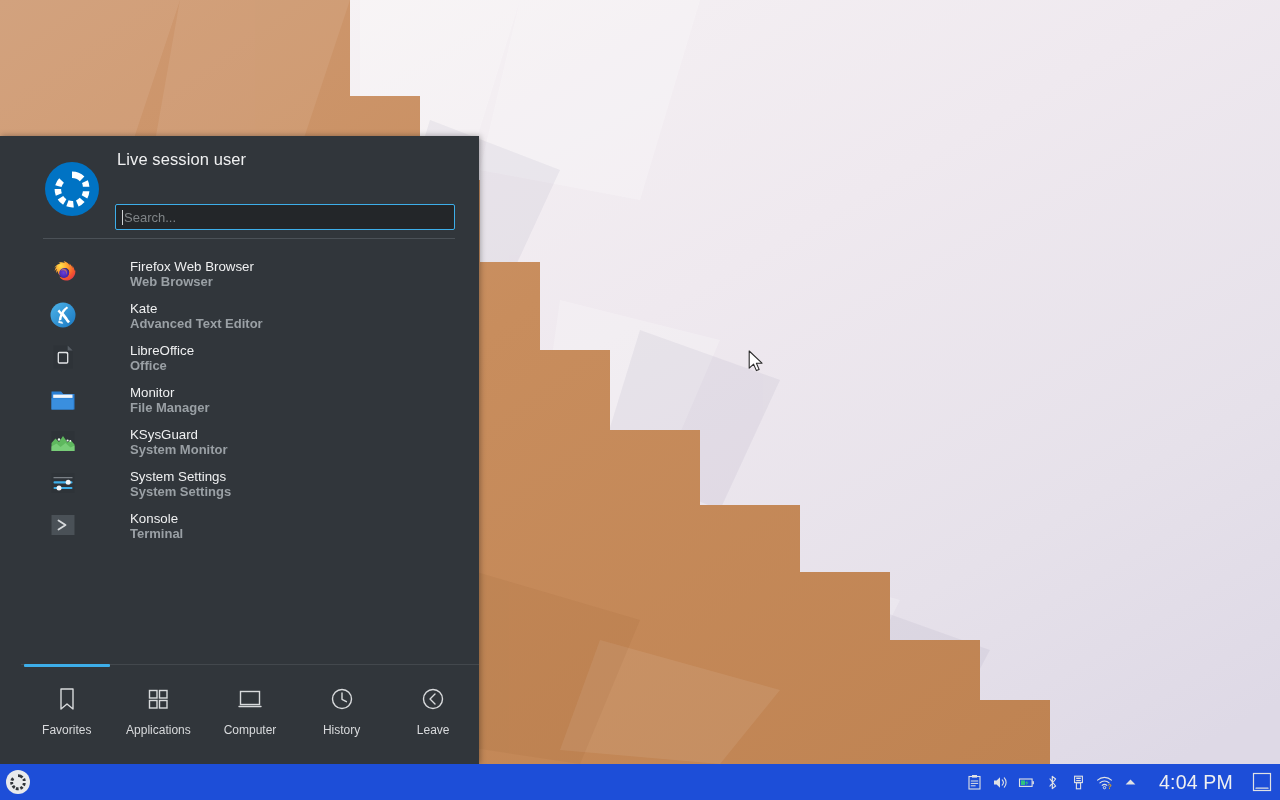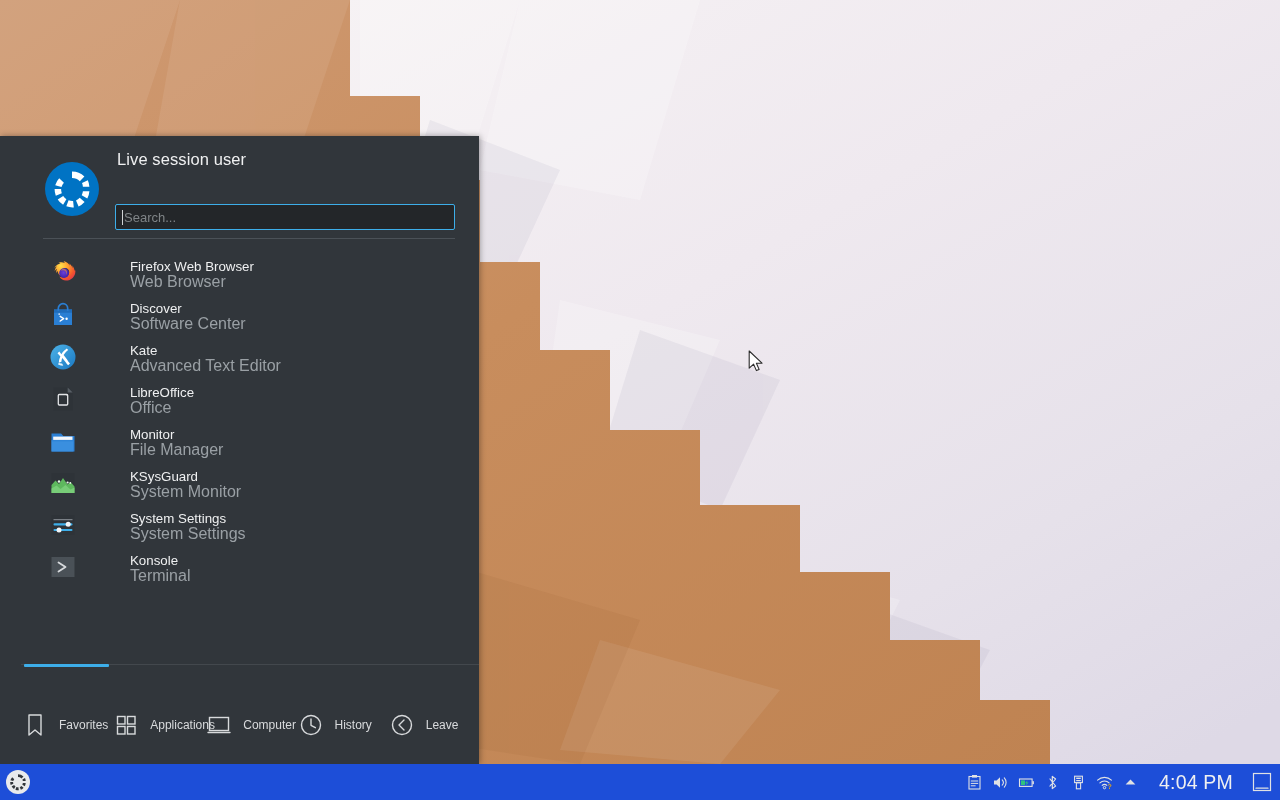--- a/index.html
+++ b/index.html
@@ -50,30 +50,30 @@
   
   .fav-list { flex:1; padding:13px 0 0 0; overflow:hidden; }
   .fav-item {
     display:flex; align-items:center; gap:13px;
     height:42px; padding:0 22px 0 28px; cursor:default;
   }
   .fav-icon { width:28px; height:28px; flex:0 0 28px; position:relative; }
   .fav-icon svg { display:block; width:28px; height:28px; }
   .fav-text { display:flex; flex-direction:column; gap:1px;margin-left:40px; }
   .fav-name { color:#eff0f1; font-size:13.3px; line-height:15px; }
-  .fav-desc { color:#9aa0a5; font-size:16px; line-height:13px; }
+  .fav-desc { color:#9aa0a5; font-size:13px; line-height:13px;font-weight:bold; }
 
   
   .tab-strip {
     height:100px; border-top:1px solid #43484d;
     display:flex; align-items:flex-start; position:relative;
   }
   .tab {
     width:93px; height:99px; padding-top:20px;
-    display:flex; align-items:center; gap:10px;
+    display:flex; flex-direction:column; align-items:center; gap:10px;
     cursor:default; position:relative;
   }
   .tab.active::before {
     content:""; position:absolute; left:3px; right:3px; top:-1px;
     height:3px; background:#3daee9; border-radius:1px;
   }
   .tab-icon { width:28px; height:28px; }
   .tab-icon svg { display:block; width:28px; height:28px; }
   .tab-label { color:#d8dadc; font-size:12px; line-height:14px; }
 
@@ -287,36 +287,20 @@
             <circle cx="15.1" cy="14.1" r="4.9" fill="url(#ffi)"></circle>
             <path d="M14.5 9.8c2 0 3.6 1.6 3.6 3.6 0 1-.4 1.9-1 2.5.2-.4.3-.9.3-1.4 0-1.8-1.5-3.3-3.3-3.3-.8 0-1.5.3-2 .8.5-1.3 1.4-2.2 2.4-2.2z" fill="#ff9f2e" opacity=".55"></path>
           </svg>
         </span>
         <span class="fav-text">
           <span class="fav-name">Firefox Web Browser</span>
           <span class="fav-desc">Web Browser</span>
         </span>
       </div>
 
-      <div class="fav-item">
-        <span class="fav-icon">
-          <svg viewBox="0 0 28 28" xmlns="http://www.w3.org/2000/svg">
-            <path d="M5 8.5h18v15.5H5z" fill="#2a7fd4"></path>
-            <path d="M5 8.5h18v3.2H5z" fill="#1f6cbb"></path>
-            <path d="M9.3 9.8V7.4a4.7 4.7 0 0 1 9.4 0v2.4" fill="none" stroke="#2a7fd4" stroke-width="1.7"></path>
-            <path d="M11.2 15.3l3.4 2.3-3.4 2.4" fill="none" stroke="#ffffff" stroke-width="1.5" stroke-linecap="round" stroke-linejoin="round"></path>
-            <circle cx="17.6" cy="17.7" r="1.2" fill="#ffffff"></circle>
-            <circle cx="10.2" cy="13.1" r=".9" fill="#ffffff" opacity=".8"></circle>
-          </svg>
-        </span>
-        <span class="fav-text">
-          <span class="fav-name">Discover</span>
-          <span class="fav-desc">Software Center</span>
-        </span>
-      </div>
 
       <div class="fav-item">
         <span class="fav-icon">
           <svg viewBox="0 0 28 28" xmlns="http://www.w3.org/2000/svg">
             <defs>
               <linearGradient id="kateg" x1="0" y1="0" x2="1" y2="1">
                 <stop offset="0%" stop-color="#4db3e8"></stop>
                 <stop offset="100%" stop-color="#1a78c2"></stop>
               </linearGradient>
             </defs>

